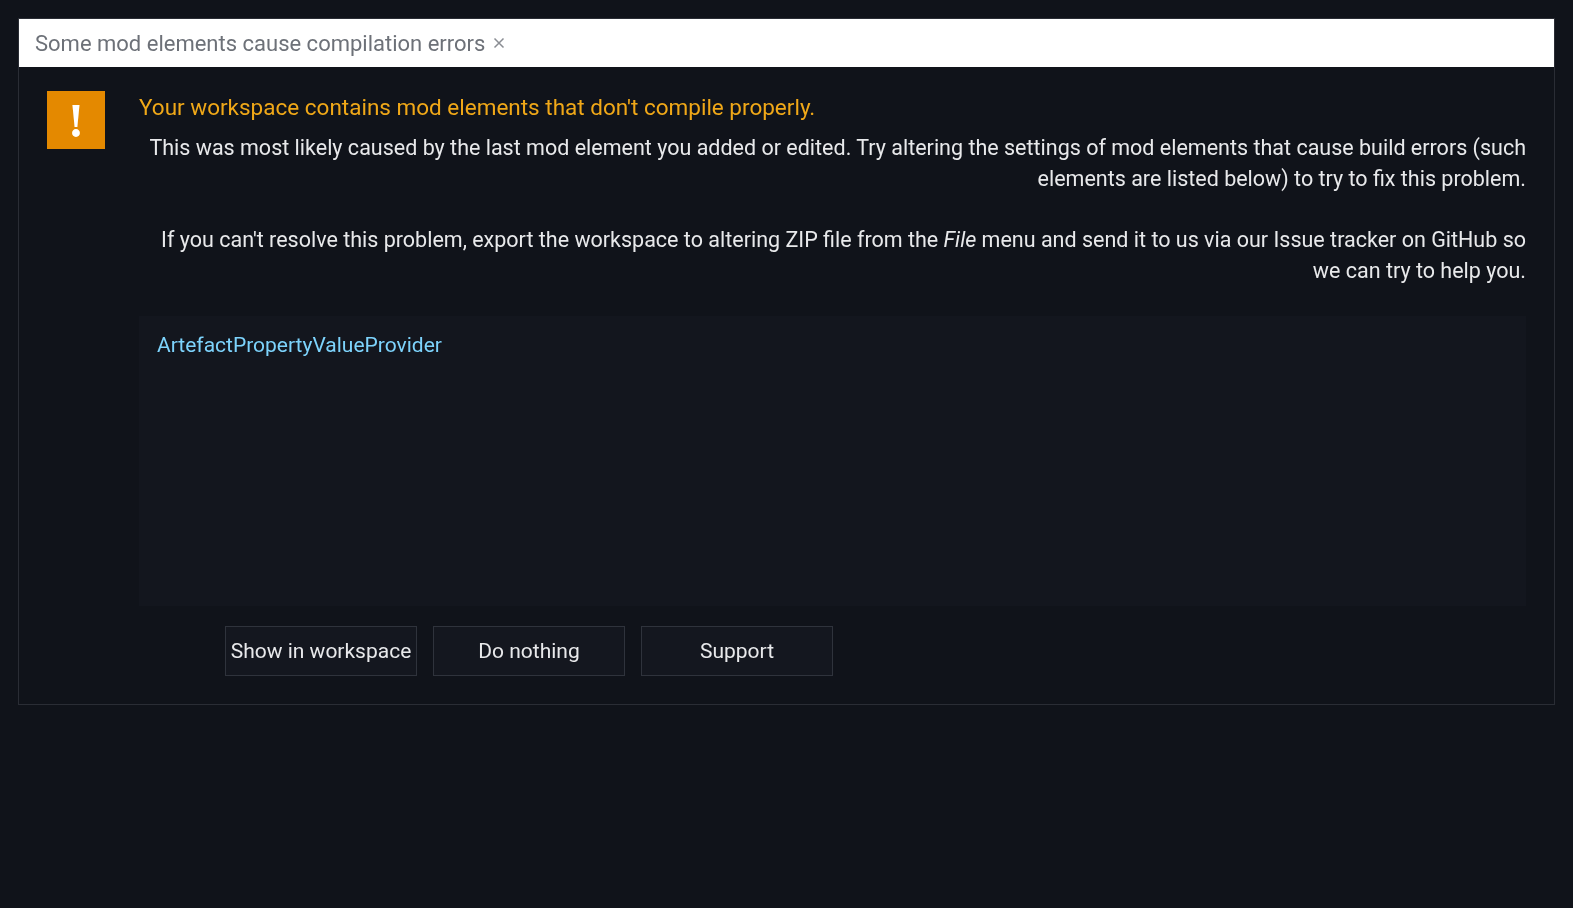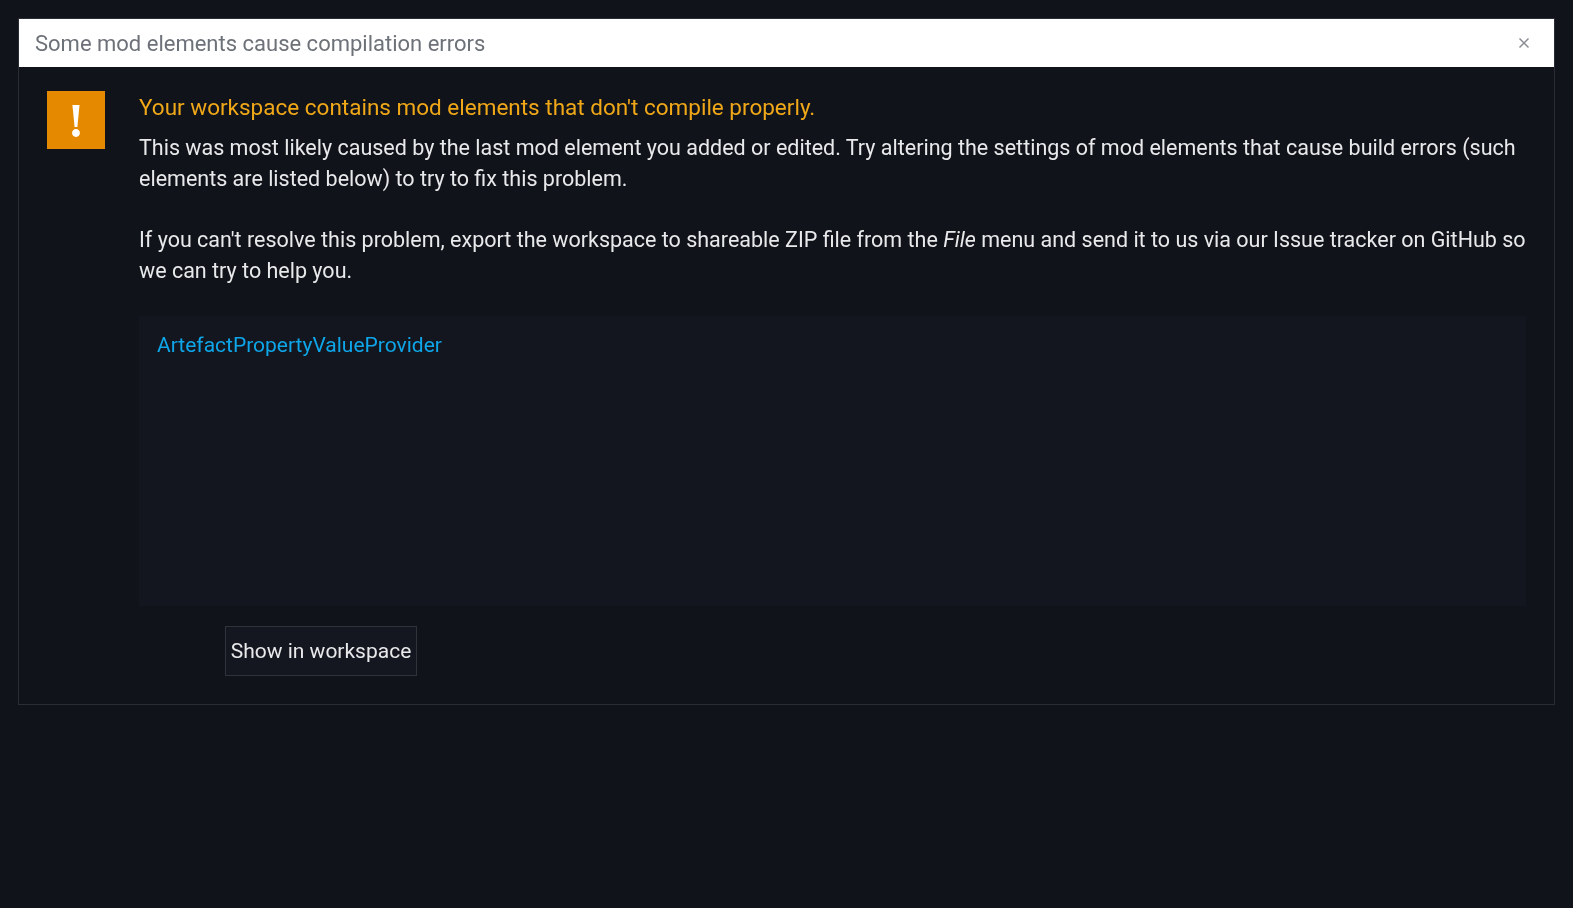--- a/index.html
+++ b/index.html
@@ -24,21 +24,21 @@
       max-width: 1540px;
       background-color: #10131a;
       border: 1px solid #2a2d35;
     }
     
     .titlebar {
       background-color: #ffffff;
       height: 48px;
       display: flex;
       align-items: center;
-      justify-content: space-between;
+      justify-content: flex-start;
       padding: 0 16px;
     }
     
     .titlebar-title {
       color: #6d7178;
       font-size: 22px;
       font-weight: 400;
     }
     
     .close-btn {
@@ -87,38 +87,39 @@
     }
     
     .headline {
       color: #f0a818;
       font-size: 22.5px;
       margin-bottom: 8px;
     }
     
     .paragraph {
       margin-bottom: 30px;
+      text-align: right;
     }
     
     .paragraph em {
     }
     
     .list-label {
       margin-bottom: 20px;
     }
     
     .error-list {
       background-color: #13161e;
       min-height: 290px;
       padding: 14px 18px;
       margin-bottom: 20px;
     }
     
     .error-item {
-      color: #0ea5e9;
+      color: #7dd3fc;
       font-size: 21px;
     }
     
     .button-row {
       display: flex;
       gap: 16px;
       justify-content: flex-start;
       padding-left: 86px;
     }
     
@@ -151,26 +152,28 @@
     <div class="icon-column">
       <div class="warning-icon">!</div>
     </div>
 
     <div class="text-column">
       <div class="headline">Your workspace contains mod elements that don't compile properly.</div>
 
       <div class="paragraph">This was most likely caused by the last mod element you added or edited. Try altering the settings of mod elements that cause build errors (such elements are listed below) to try to fix this problem.</div>
 
       <div class="paragraph">
-        <span>If you can't resolve this problem, export the workspace to shareable ZIP file from the </span><em>File</em><span> menu and send it to us via our Issue tracker on GitHub so we can try to help you.</span>
+        <span>If you can't resolve this problem, export the workspace to altering ZIP file from the </span><em>File</em><span> menu and send it to us via our Issue tracker on GitHub so we can try to help you.</span>
       </div>
 
 
       <div class="error-list">
         <div class="error-item">ArtefactPropertyValueProvider</div>
       </div>
 
       <div class="button-row">
         <button class="btn">Show in workspace</button>
+        <button class="btn">Do nothing</button>
+        <button class="btn">Support</button>
       </div>
     </div>
   </div>
 </div>
 
 </body></html>

